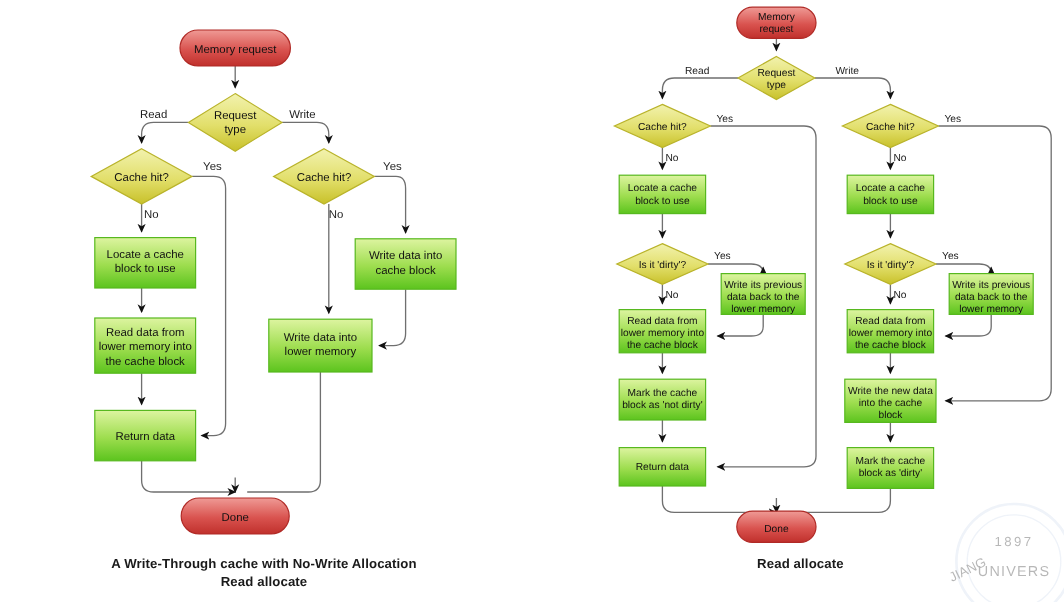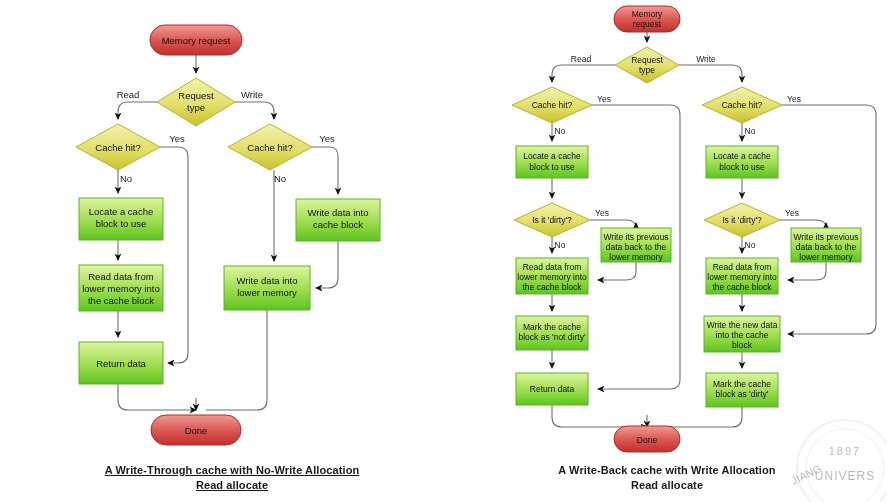--- a/index.html
+++ b/index.html
@@ -2,21 +2,21 @@
 <html><head>
 <meta charset="utf-8">
 <style>
   html,body{margin:0;padding:0;background:#ffffff;}
   body{width:887px;height:502px;position:relative;overflow:hidden;
        font-family:"Liberation Sans","DejaVu Sans",sans-serif;color:#111;}
   .stage{position:absolute;inset:0;}
   svg.flow{position:absolute;top:0;left:0;width:887px;height:502px;}
   .cap{position:absolute;text-align:center;font-weight:bold;font-size:11px;
        line-height:15px;color:#1a1a1a;letter-spacing:.1px;}
-  .cap.left{left:12px;top:463px;width:440px;text-decoration:underline;}
+  .cap.left{left:0;top:463px;width:440px;}
   .cap.right{left:447px;top:463px;width:440px;}
   text{font-family:"Liberation Sans","DejaVu Sans",sans-serif;fill:#111;}
   .nodetext{font-size:8.5px;}
   .nodetext.big{font-size:9.5px;}
   .edgelabel{font-size:8.5px;fill:#1a1a1a;}
   .edgelabel.big{font-size:9.5px;}
   .edge{fill:none;stroke:#6f6f6f;stroke-width:1.1px;}
   .shape{stroke-width:1px;}
 </style>
 </head>
@@ -253,17 +253,16 @@
       <text class="edgelabel" x="750" y="248" text-anchor="middle">No</text>
     </g>
   </svg>
 
   <div class="cap left">
     <div>A Write-Through cache with No-Write Allocation</div>
     <div>Read allocate</div>
   </div>
 
   <div class="cap right">
-    <div>A Write-Back cache with Write Allocation</div>
     <div>Read allocate</div>
   </div>
 
 </div>
 
 </body></html>

